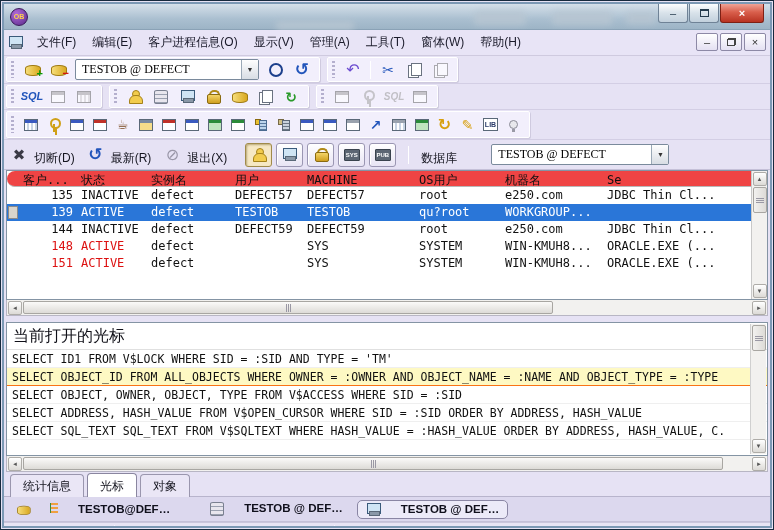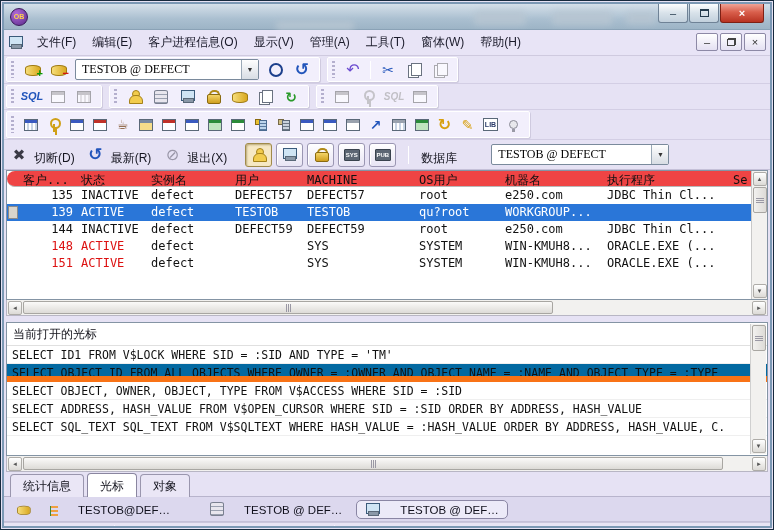--- a/index.html
+++ b/index.html
@@ -102,33 +102,33 @@
   .sthumb{width:14px;background:linear-gradient(90deg,#f2f1ef,#dddbd7);border:1px solid #a8a6a2;border-radius:2px;display:flex;align-items:center;justify-content:center;}
   .gripv{width:8px;height:5px;background-image:repeating-linear-gradient(#9a98a4 0 1px,transparent 1px 2px);}
   .griph{width:5px;height:8px;background-image:repeating-linear-gradient(90deg,#9a98a4 0 1px,transparent 1px 2px);}
   .hscroll{flex:0 0 16px;height:16px;margin:0 2px;background:#f2f1ef;border:1px solid #b8b6c4;border-top:none;display:flex;align-items:center;}
   .hthumb{height:13px;background:linear-gradient(#fbfaf9,#dddbd7);border:1px solid #a8a6a2;border-radius:2px;display:flex;align-items:center;justify-content:center;}
 
   .splitter{flex:0 0 6px;background:#e6e2f4;}
 
   
   .cursorpanel{position:relative;flex:0 0 134px;margin:0 2px;background:#fff;border:1px solid #8494a4;overflow:hidden;}
-  .cp-title{font-size:12px;color:#101018;padding:3px 6px 2px;border-bottom:1px solid #e0e0e0;}
+  .cp-title{font-size:16px;color:#101018;padding:3px 6px 2px;border-bottom:1px solid #e0e0e0;}
   .sqlline{font-family:"DejaVu Sans Mono",monospace;font-size:11.5px;line-height:18px;height:18px;white-space:nowrap;overflow:hidden;padding:0 5px;color:#101010;border-bottom:1px solid #efefef;}
-  .sqlline.sel{background:#0369a1;border-bottom:6px solid #f97316;}
+  .sqlline.sel{background:#fef9c3;border-bottom:1px solid #f97316;}
   .pvscroll{position:absolute;top:1px;right:1px;bottom:1px;width:16px;background:#f2f1ef;border-left:1px solid #d0d0d0;display:flex;flex-direction:column;align-items:center;}
 
   
   .tabsrow{flex:0 0 25px;display:flex;align-items:flex-end;background:#e6e2f4;padding:0 6px;border-bottom:1px solid #b8b4cc;}
   .tab{font-size:12px;color:#15151f;background:#eae6f6;border:1px solid #9a96ae;border-bottom:none;border-radius:4px 4px 0 0;padding:3px 12px 2px;margin-right:3px;position:relative;top:1px;}
   .tab.active{background:#ffffff;padding-top:4px;z-index:2;border-color:#8a86a0;}
 
   
   .mtask{flex:0 0 25px;display:flex;align-items:center;background:#dcd8ee;padding:0 4px;border-bottom:1px solid #c4c0d8;gap:6px;}
-  .mitem{display:flex;align-items:flex-end;gap:20px;font-size:11.5px;color:#10101c;padding:2px 8px;white-space:nowrap;}
+  .mitem{display:flex;align-items:flex-start;gap:20px;font-size:11.5px;color:#10101c;padding:2px 8px;white-space:nowrap;font-weight:bold;}
   .mitem.active{border:1px solid #8a86a4;border-radius:5px;background:#eceaf8;}
   .treemini{display:inline-block;width:8px;height:10px;background:repeating-linear-gradient(#f0a040 0 2px,transparent 2px 4px);border-left:1px solid #3a8a3a;}
 
   
   .statusbar{flex:0 0 18px;background:#e8e4f4;border-top:1px solid #cac6dc;display:flex;align-items:center;font-size:11px;color:#15151f;position:relative;}
   .sdiv{position:absolute;top:2px;bottom:2px;width:1px;background:#c0bcd4;border-right:1px solid #f6f4fc;}
   .stext{position:absolute;left:135px;top:2px;}
 </style>
 </head>
 <body>
@@ -378,21 +378,20 @@
   <div class="gridwrap">
     <div class="grow ghead">
       <span class="gc"></span>
       <span class="gc">客户...</span>
       <span class="gc">状态</span>
       <span class="gc">实例名</span>
       <span class="gc">用户</span>
       <span class="gc">MACHINE</span>
       <span class="gc">OS用户</span>
       <span class="gc">机器名</span>
-      <span class="gc">执行程序</span>
       <span class="gc">Se</span>
     </div>
     <div class="grow gdata">
       <span class="gc"></span>
       <span class="gc num c0">135</span>
       <span class="gc c1">INACTIVE</span>
       <span class="gc">defect</span>
       <span class="gc">DEFECT57</span>
       <span class="gc">DEFECT57</span>
       <span class="gc">root</span>

